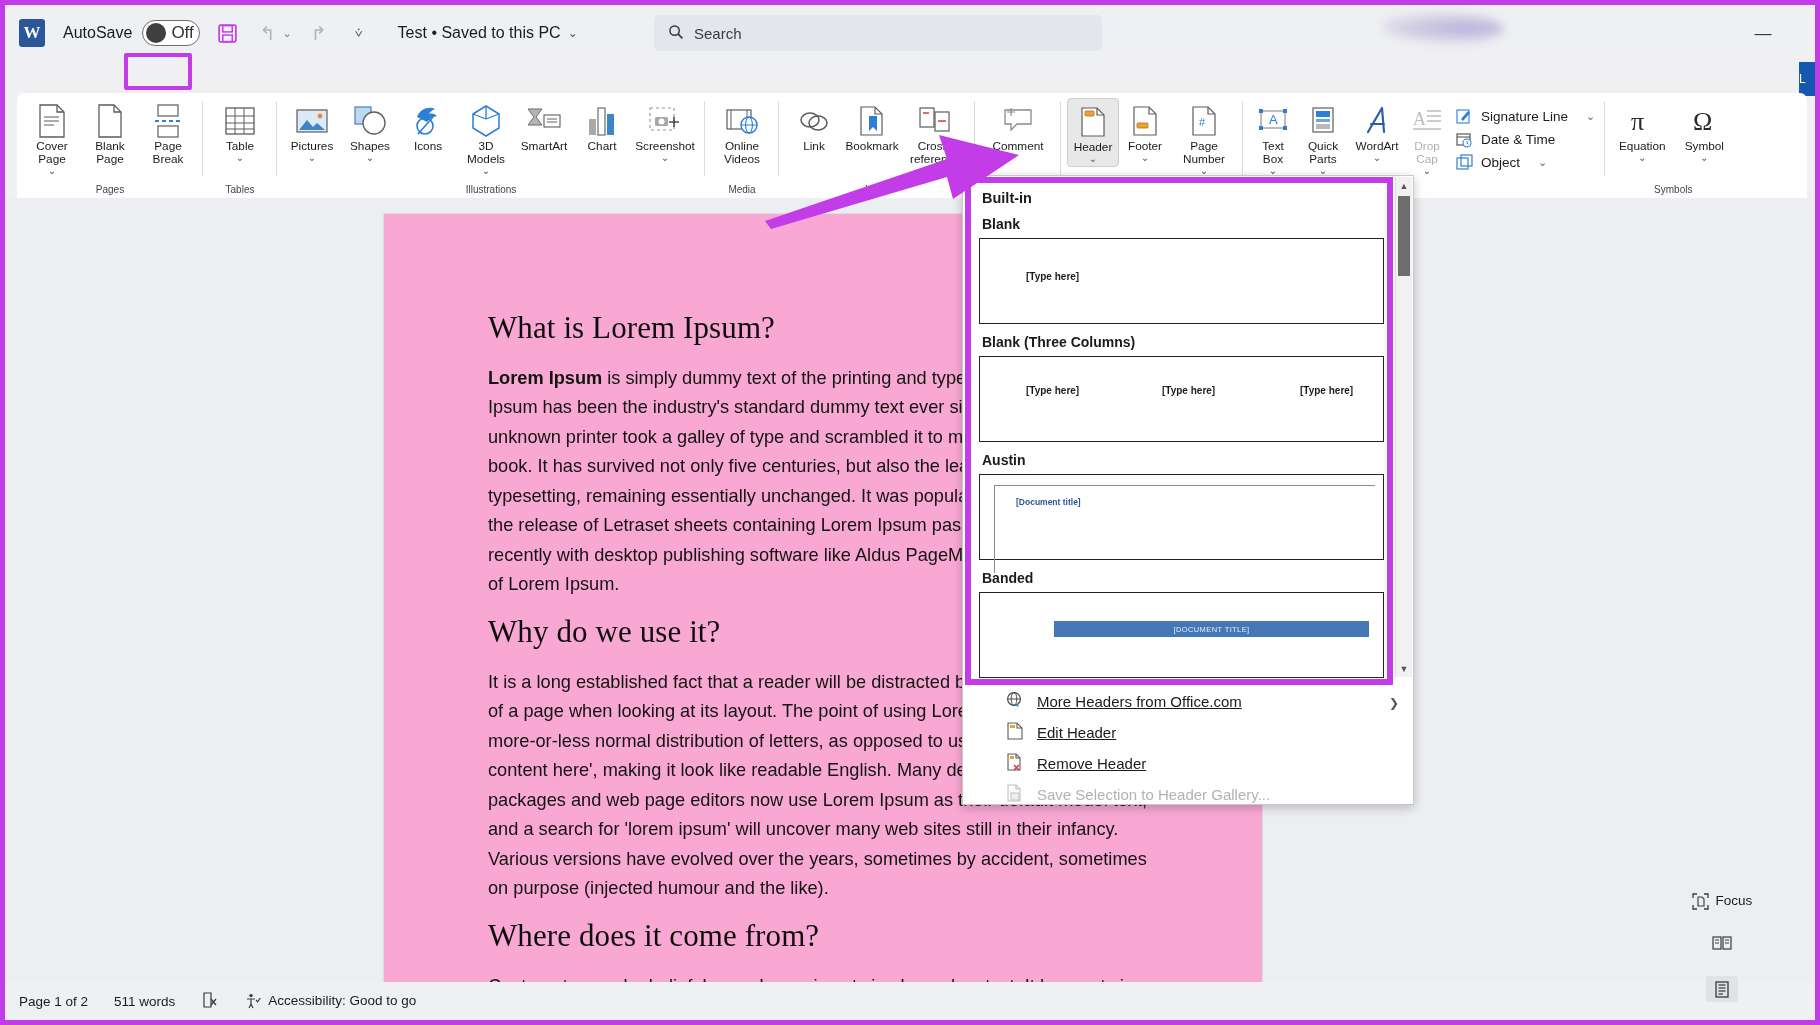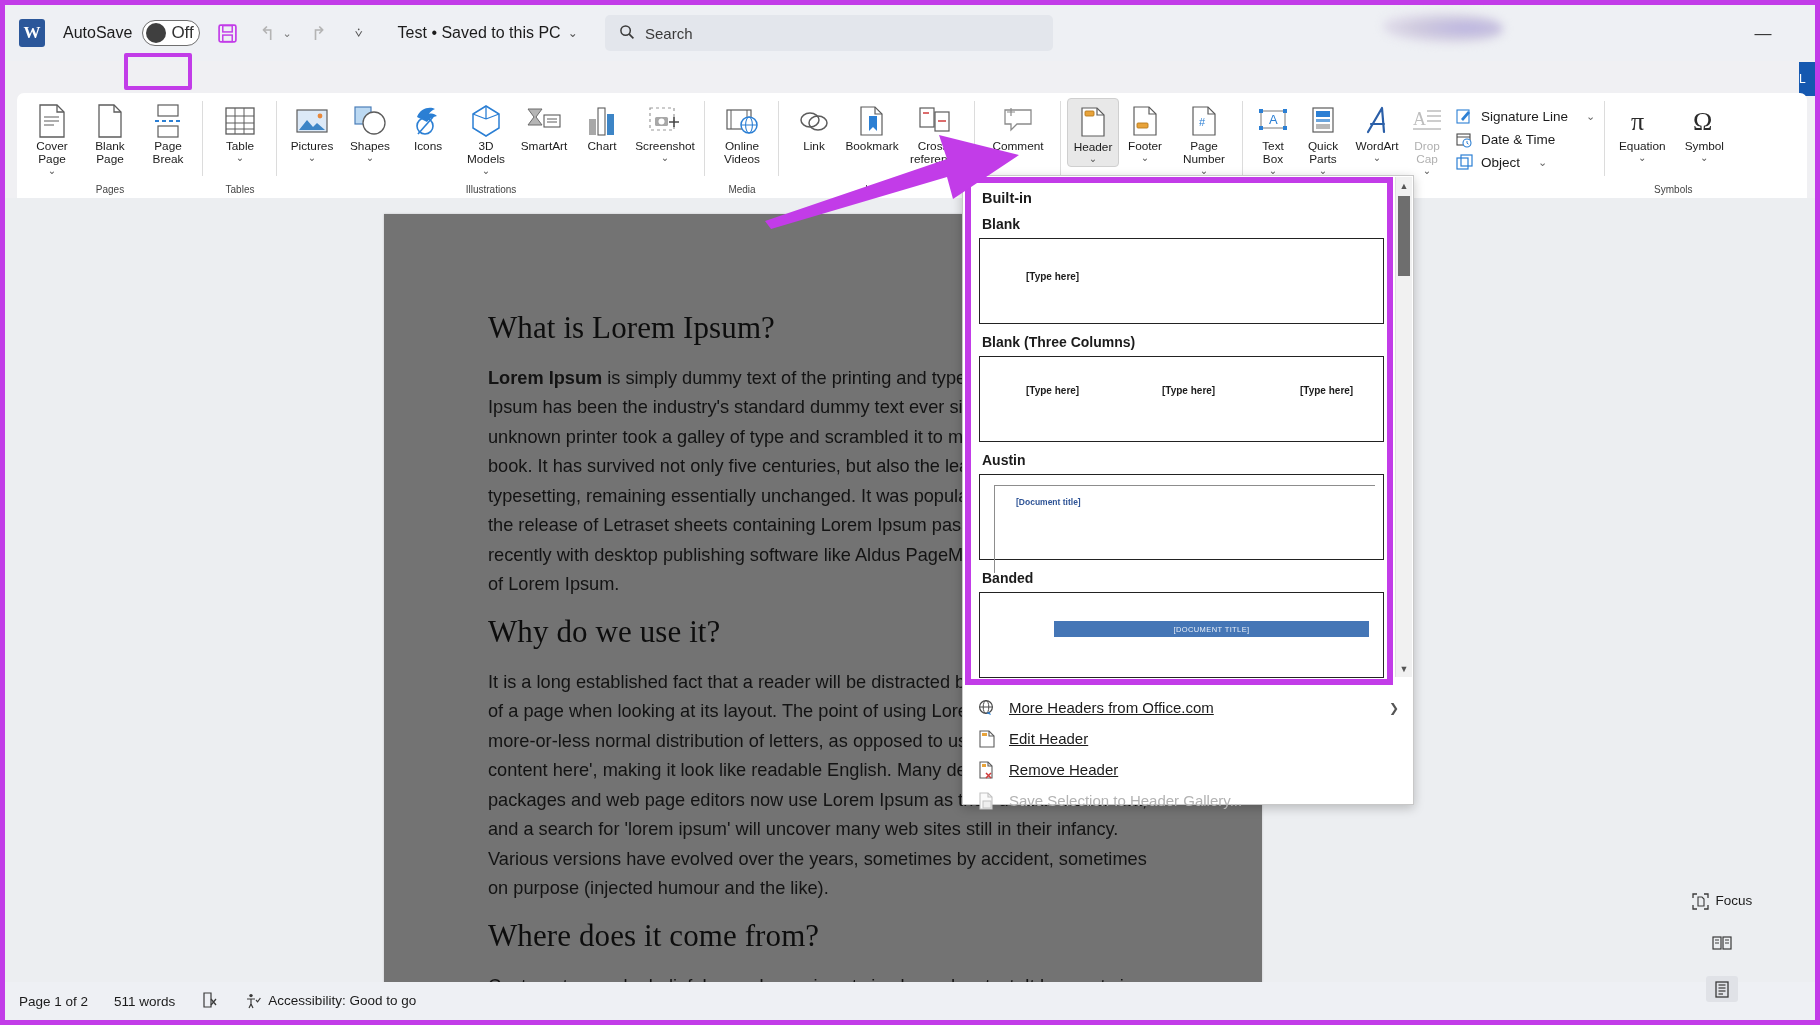--- a/index.html
+++ b/index.html
@@ -47,21 +47,21 @@
     font-size: 19px; color: #555;
   }
   .tb-icon.save { color: #c23ce8; }
   .tb-icon.dim { color: #b4b4b4; }
   .tb-caret { font-size: 11px; color: #777; margin-left: 2px; }
   .doc-title {
     margin-left: 26px; font-size: 16px; color: #1b1b1b;
     display: flex; align-items: center; gap: 7px;
   }
   .search-box {
-    position: absolute; left: 600px; top: 10px;
+    position: absolute; left: 649px; top: 10px;
     width: 448px; height: 36px; border-radius: 5px;
     background: #e3e6ec; display: flex; align-items: center; padding-left: 14px;
     color: #3a3a3a; font-size: 15px; gap: 10px;
   }
   .blur-blob {
     position: absolute; left: 1378px; top: 8px; width: 120px; height: 30px;
     background: radial-gradient(ellipse at 70% 50%, #b9b2e2 0%, #cfcade 45%, #e6e3ee 80%, rgba(238,240,244,0) 100%);
     filter: blur(5px); border-radius: 40% 50% 45% 55%;
   }
   .min-btn {
@@ -120,21 +120,21 @@
   .rlist-item { display: flex; align-items: center; gap: 8px; font-size: 13.5px; color: #1b1b1b; }
   .rlist-item .ic { width: 18px; height: 18px; display:flex;align-items:center;justify-content:center; }
 
   
   .docarea {
     position: absolute; left: 0; top: 193px; right: 0; bottom: 38px;
     background: #eceef1;
   }
   .page {
     position: absolute; left: 379px; top: 16px; width: 878px; bottom: -20px;
-    background: #737373; box-shadow: 0 0 2px rgba(0,0,0,.18);
+    background: #f9a8d4; box-shadow: 0 0 2px rgba(0,0,0,.18);
   }
   .doc-content { padding: 96px 104px 0 104px; }
   .doc-h1 {
     font-family: "Liberation Serif", serif; font-size: 31px; font-weight: 400;
     color: #0d0d0d; margin-bottom: 18px; letter-spacing: .1px;
   }
   .doc-h1.mt { margin-top: 10px; }
   .doc-p {
     font-size: 18.2px; line-height: 1.62; color: #131313; margin-bottom: 14px;
     font-family: "Liberation Sans", sans-serif;
@@ -173,22 +173,22 @@
   .scrollbar {
     position: absolute; right: 1px; top: 1px; width: 17px; height: 500px;
     background: #f1f1f1; border-left: 1px solid #e0e0e0;
   }
   .sb-arrow { height: 17px; display:flex;align-items:center;justify-content:center; font-size: 9px; color: #555; background:#f1f1f1; }
   .sb-arrow.bottom { position: absolute; bottom: 0; left: 0; right: 0; }
   .sb-thumb { position: absolute; left: 2px; right: 2px; top: 19px; height: 80px; background: #6e6e6e; }
 
   .dd-menu { position: absolute; left: 0; right: 0; top: 505px; bottom: 0; padding-top: 4px; }
   .dd-item {
-    display: flex; align-items: center; gap: 12px; padding: 20px 14px 6px 14px;
-    font-size: 15px; color: #1b1b1b; height: 31px;
+    display: flex; align-items: flex-end; gap: 12px; padding: 20px 14px 6px 14px;
+    font-size: 15px; color: #1b1b1b; height: 31px; margin-left: 28px;
   }
   .dd-item.dis { color: #b2b2b2; }
   .dd-item .ddi { width: 20px; height: 20px; display:flex;align-items:center;justify-content:center; }
   .dd-item .chev { margin-left: auto; font-size: 12px; color: #555; }
   .kbd-u { text-decoration: underline; }
 
   
   .gal-highlight {
     position: absolute; left: 960px; top: 172px; width: 428px; height: 508px;
     border: 6px solid #c23ce8; z-index: 35; pointer-events: none;

